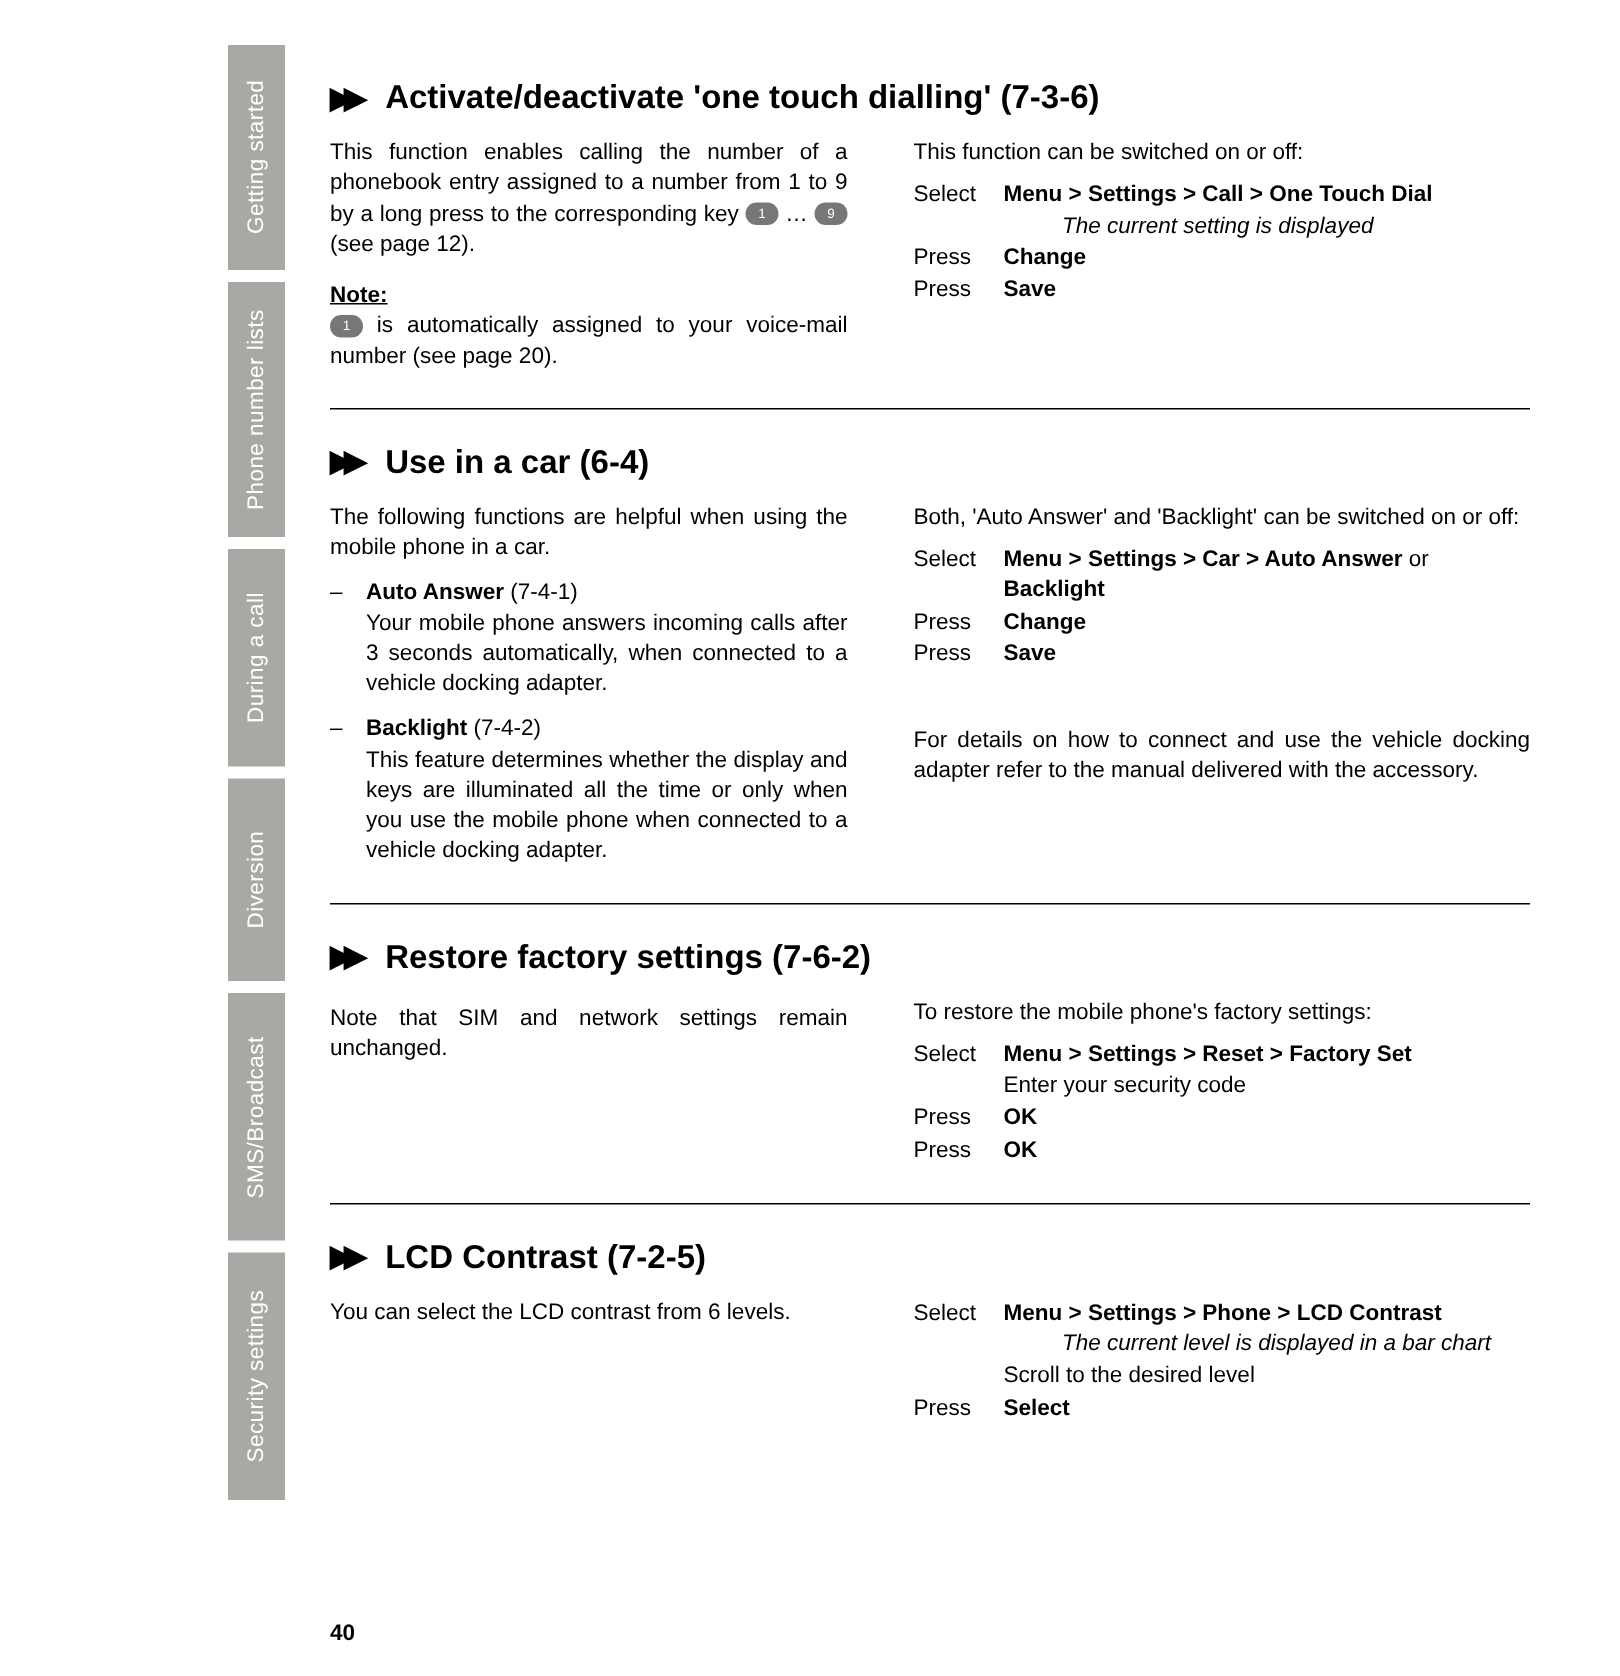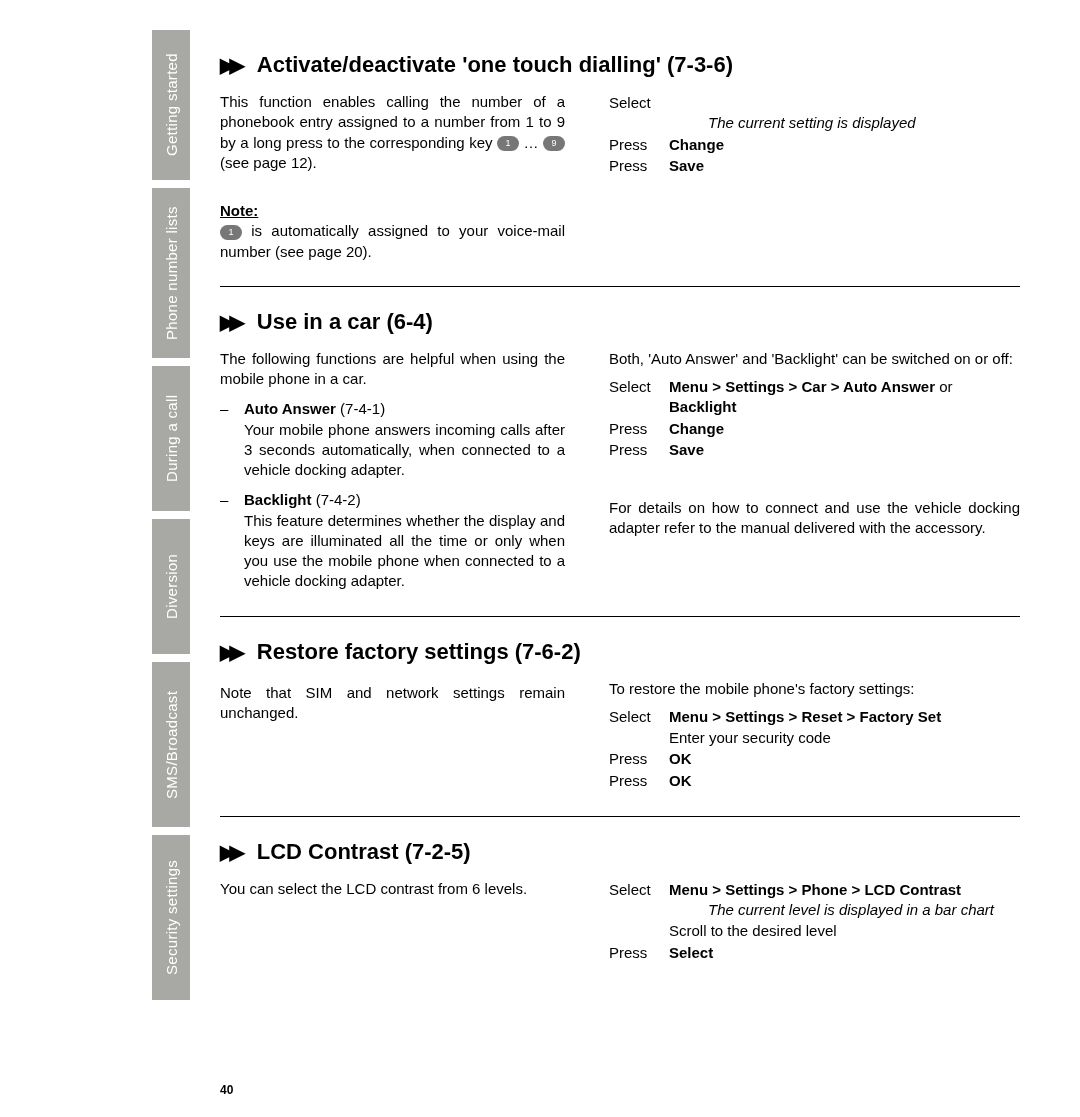--- a/index.html
+++ b/index.html
@@ -69,21 +69,21 @@
   .two-col {
     display: flex;
     gap: 44px;
     font-size: 15px;
     line-height: 1.35;
   }
   .col { flex: 1; }
   .col.left { flex: 0 0 345px; }
   .col.right { flex: 1; }
 
-  .note-label { font-weight: bold; margin-top: 28px; text-decoration: underline; }
+  .note-label { font-weight: bold; margin-top: 14px; text-decoration: underline; }
   .keycap {
     display: inline-block;
     width: 22px; height: 15px;
     background: #777;
     border-radius: 9px;
     color: #fff;
     font-size: 9px;
     text-align: center;
     line-height: 15px;
     vertical-align: middle;
@@ -105,21 +105,21 @@
     border-top: 1.5px solid #000;
     margin: 24px 0 0 0;
   }
 
   .justify { text-align: justify; }
   .pagenum {
     position: absolute;
     left: 30px;
     bottom: 20px;
     font-weight: bold;
-    font-size: 12px;
+    font-size: 15px;
   }
 
   .right-intro { margin-bottom: 8px; }
 </style>
 </head>
 <body>
 
 <div class="page">
   <div class="sidebar">
     <div class="tab t1">Getting started</div>
@@ -145,24 +145,25 @@
           <span class="keycap">9</span>
           <span> (see page 12).</span>
         </p>
         <p class="note-label">Note:</p>
         <p class="justify">
           <span class="keycap">1</span>
           <span> is automatically assigned to your voice-mail number (see page 20).</span>
         </p>
       </div>
       <div class="col right">
+        <p class="right-intro">This function can be switched on or off:</p>
         <div class="step-row">
           <div class="step-label">Select</div>
           <div class="step-value">
-            <br>
+            <span class="b">Menu &gt; Settings &gt; Call &gt; One Touch Dial</span><br>
             <span class="i">The current setting is displayed</span>
           </div>
         </div>
         <div class="step-row">
           <div class="step-label">Press</div>
           <div class="step-value"><span class="b">Change</span></div>
         </div>
         <div class="step-row">
           <div class="step-label">Press</div>
           <div class="step-value"><span class="b">Save</span></div>

